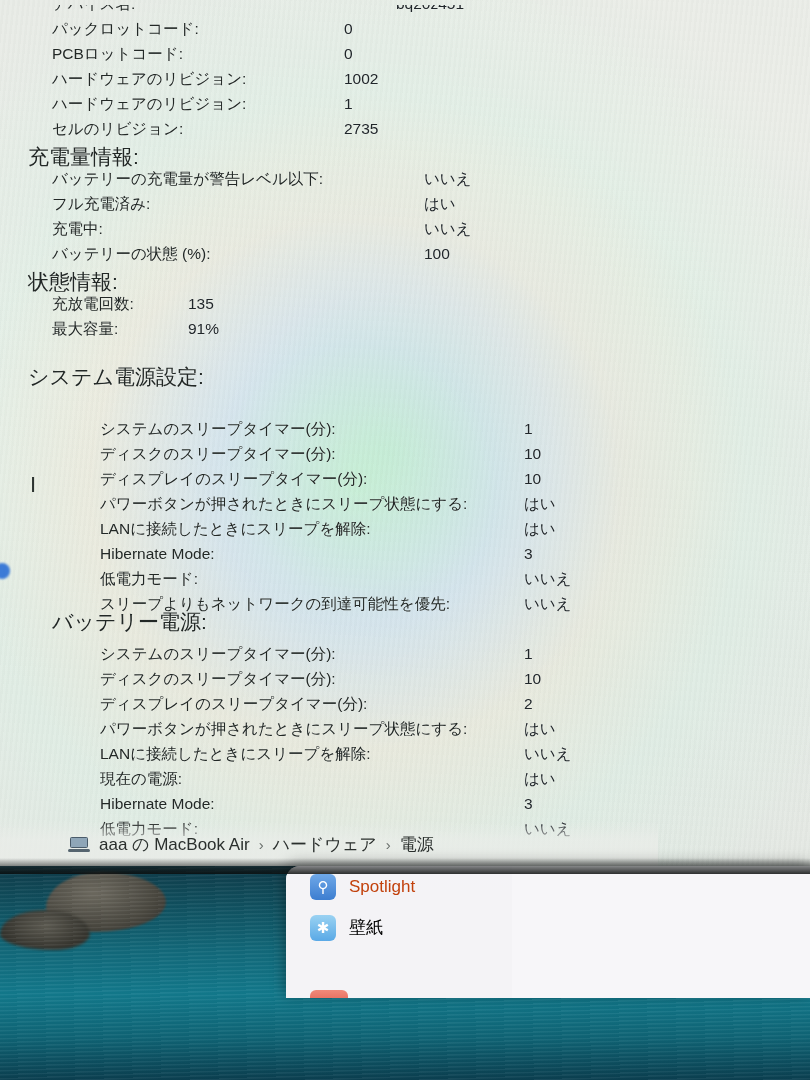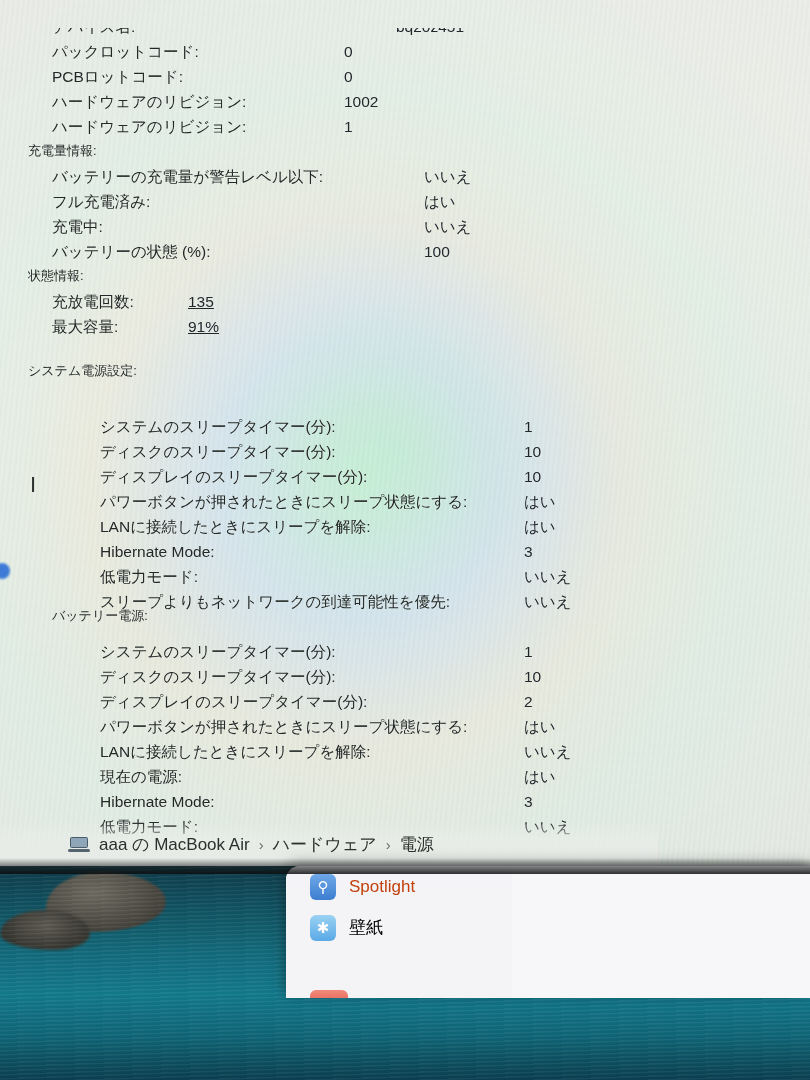--- a/index.html
+++ b/index.html
@@ -63,33 +63,33 @@
   }
   .row {
     display: flex;
     align-items: baseline;
     height: 25px;
     white-space: nowrap;
     text-shadow: 0 0 1.2px rgba(255,255,255,0.65);
   }
   .row .lbl { color: #222826; }
   .row .val { color: #20262a; }
-  .sec   { font-size: 13px; }
+  .sec   { font-size: 21px; }
   .ind0  { padding-left: 28px; }
   .ind1  { padding-left: 52px; }
   .ind3  { padding-left: 100px; align-items: flex-end; }
   .row { position: relative; }
   .v344 { position: absolute; left: 344px; }
   .v424 { position: absolute; left: 424px; }
-  .v188 { position: absolute; left: 188px; text-decoration: underline; }
+  .v188 { position: absolute; left: 188px; }
   .v524 { position: absolute; left: 524px; }
   .spacer-md { height: 20px; }
 
   
-  #report .rows { padding-top: 16px; margin-top: 12px; }
+  #report .rows { padding-top: 5px; }
   .cliprow { height: 16px; overflow: hidden; }
   .cliprow .inner { position: relative; top: -9px; }
 
   
   #ibeam {
     position: absolute; left: 27px; top: 472px;
     z-index: 5; width: 12px; height: 26px;
     color: #2c3330; font-size: 22px; line-height: 26px;
     text-align: center;
   }
@@ -221,20 +221,24 @@
             <span class="lbl">PCBロットコード:</span>
             <span class="val v344">0</span>
           </div>
           <div class="row ind1">
             <span class="lbl">ハードウェアのリビジョン:</span>
             <span class="val v344">1002</span>
           </div>
           <div class="row ind1">
             <span class="lbl">ハードウェアのリビジョン:</span>
             <span class="val v344">1</span>
+          </div>
+          <div class="row ind1">
+            <span class="lbl">セルのリビジョン:</span>
+            <span class="val v344">2735</span>
           </div>
         </div>
 
       <div class="row sec ind0">
         <span class="lbl">充電量情報:</span>
       </div>
       <div id="charge-rows">
           <div class="row ind1">
             <span class="lbl">バッテリーの充電量が警告レベル以下:</span>
             <span class="val v424">いいえ</span>

